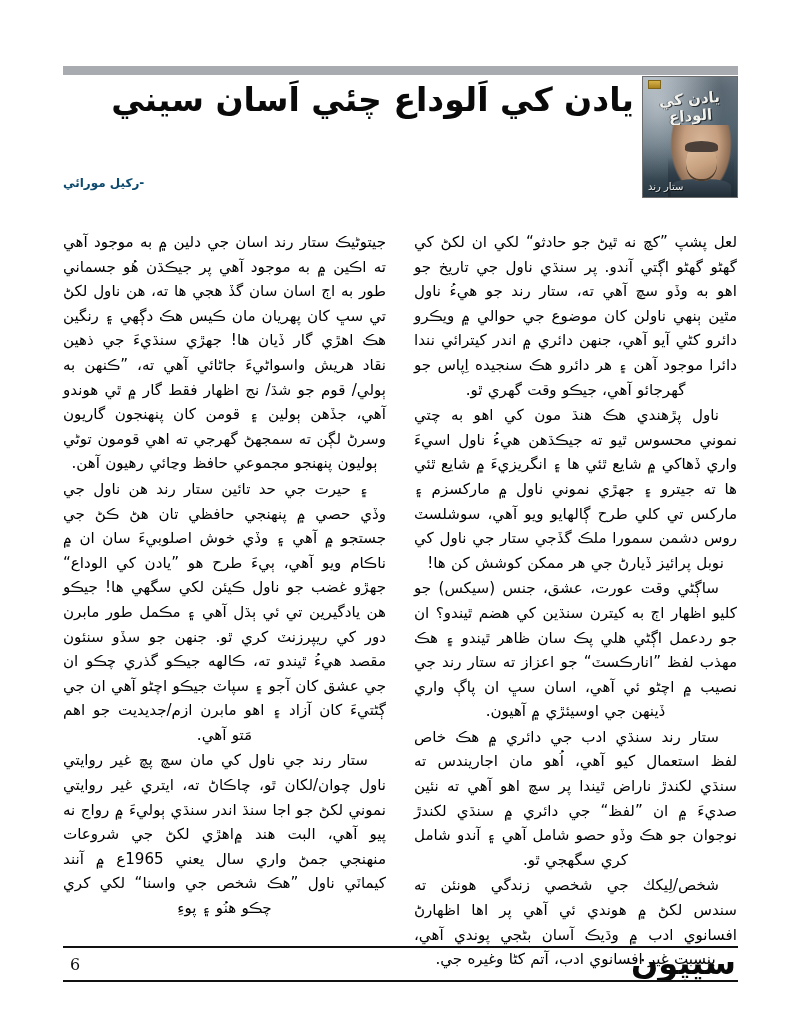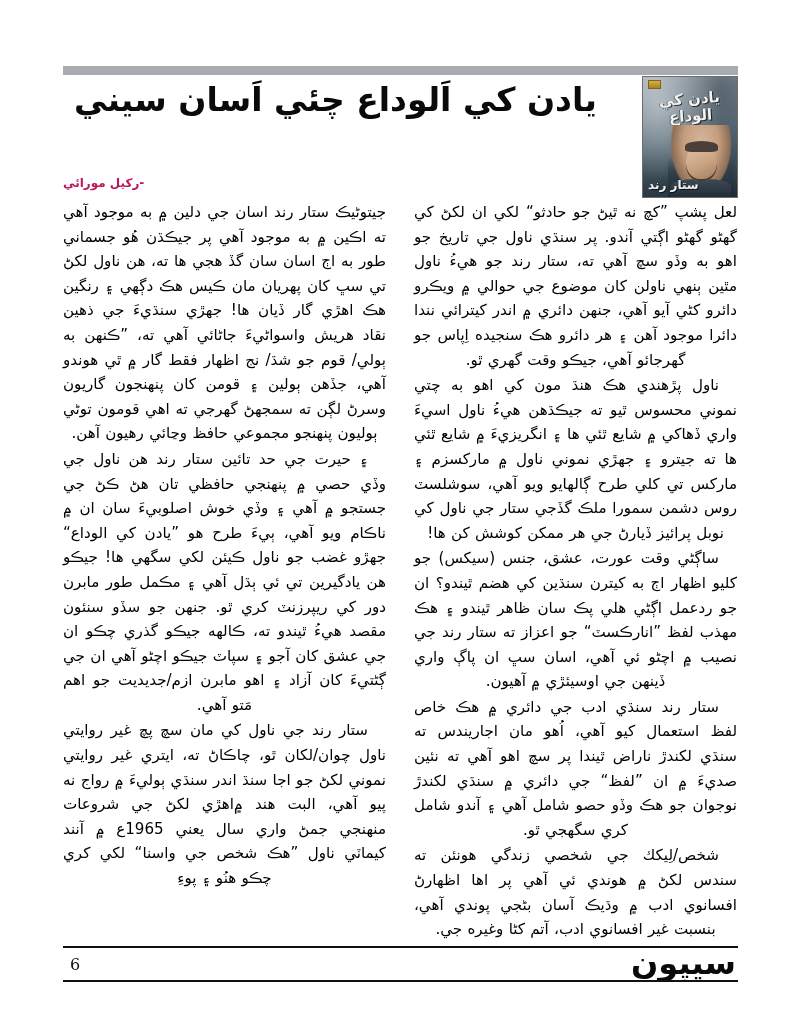--- a/index.html
+++ b/index.html
@@ -100,46 +100,46 @@
   .cover-art .cv-shoulders {
     position: absolute;
     right: 6px; bottom: 0;
     width: 60px; height: 18px;
     border-radius: 40% 40% 0 0;
     background: linear-gradient(180deg,#3d4b57,#222d36);
   }
   .cover-art .cv-author {
     position: absolute;
     left: 5px; bottom: 5px;
-    font-size: 12px;
-    font-weight: bold;
+    font-size: 10px;
+    font-weight: normal;
     color: #eef0ee;
     text-shadow: 1px 1px 0 rgba(0,0,0,.7);
   }
 
   .headline {
     position: absolute;
     right: 104px; top: 0;
     width: 560px;
-    text-align: left;
+    text-align: right;
     direction: rtl;
     font-family: "DejaVu Sans", sans-serif;
     font-weight: bold;
     font-size: 33px;
     line-height: 1.32;
     color: #0a0a0a;
     letter-spacing: -0.5px;
   }
   .byline {
     position: absolute;
     left: 0; top: 98px;
     font-family: "DejaVu Sans", sans-serif;
     font-weight: bold;
     font-size: 12px;
-    color: #be185d;
+    color: #0c4a6e;
     direction: rtl;
   }
 
   
   .columns {
     position: absolute;
     left: 63px; top: 200px;
     width: 675px; height: 735px;
     display: flex;
     flex-direction: row-reverse;
@@ -149,20 +149,21 @@
   .col {
     width: 323px;
     direction: rtl;
     text-align: justify;
     text-align-last: center;
     font-family: "DejaVu Sans", "DejaVu Serif", serif;
     font-size: 15.1px;
     line-height: 1.63;
     color: #000;
     word-spacing: 0.5px;
+    margin-top: 30px;
   }
   .col p {
     margin: 0 0 1px 0;
     text-indent: 18px;
   }
   .col p.noindent { text-indent: 0; }
 
   
   .footer {
     position: absolute;

